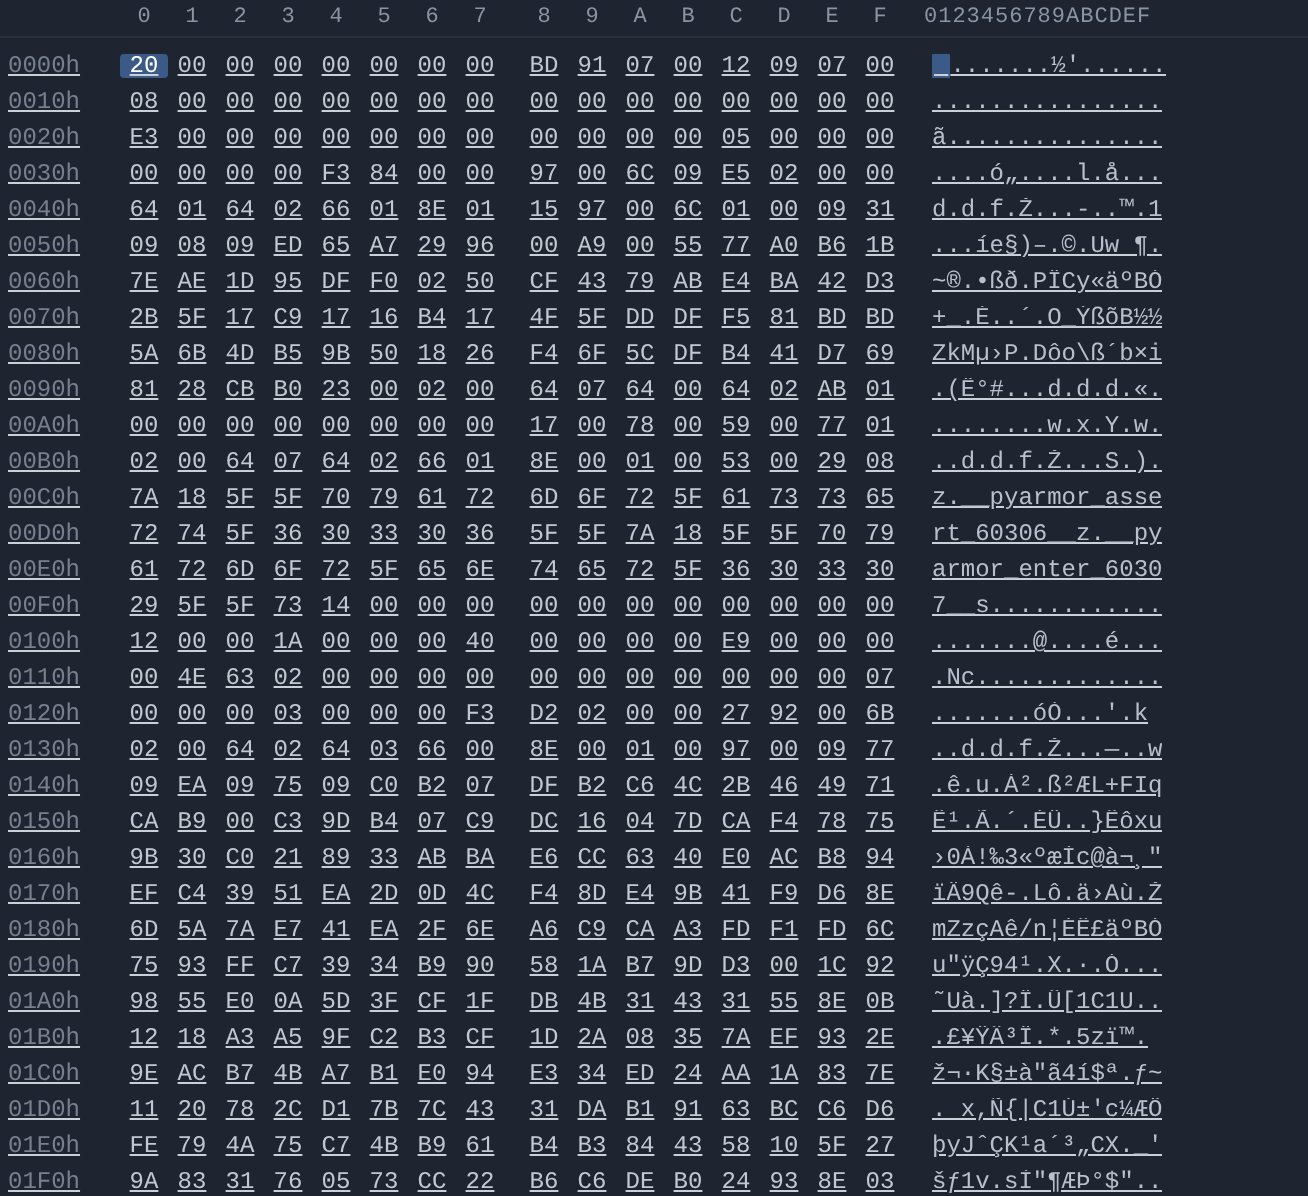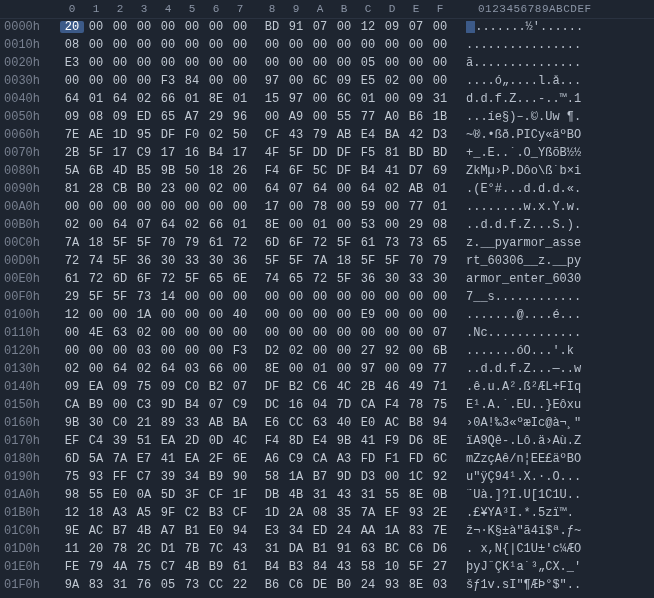--- a/index.html
+++ b/index.html
@@ -26,33 +26,34 @@
   }
   .addr-spacer { width: 56px; }
   .col-head {
     width: 24px;
     text-align: center;
     color: #8a94a5;
     font-size: 11px;
   }
   .col-head.midgap { margin-left: 8px; }
   .ascii-head {
-    margin-left: 26px;
+    margin-left: 10px;
     letter-spacing: 0.5px;
     color: #8a94a5;
     font-size: 11px;
   }
   .rows {
     padding-top: 2px;
   }
   .row {
     display: flex;
     height: 18px;
-    align-items: flex-start;
+    align-items: flex-end;
     padding-left: 4px;
+    text-decoration: underline;
   }
   .addr {
     width: 56px;
     color: #788090;
     font-size: 12px;
   }
   .cell {
     width: 24px;
     text-align: center;
     color: #c0c8d2;

